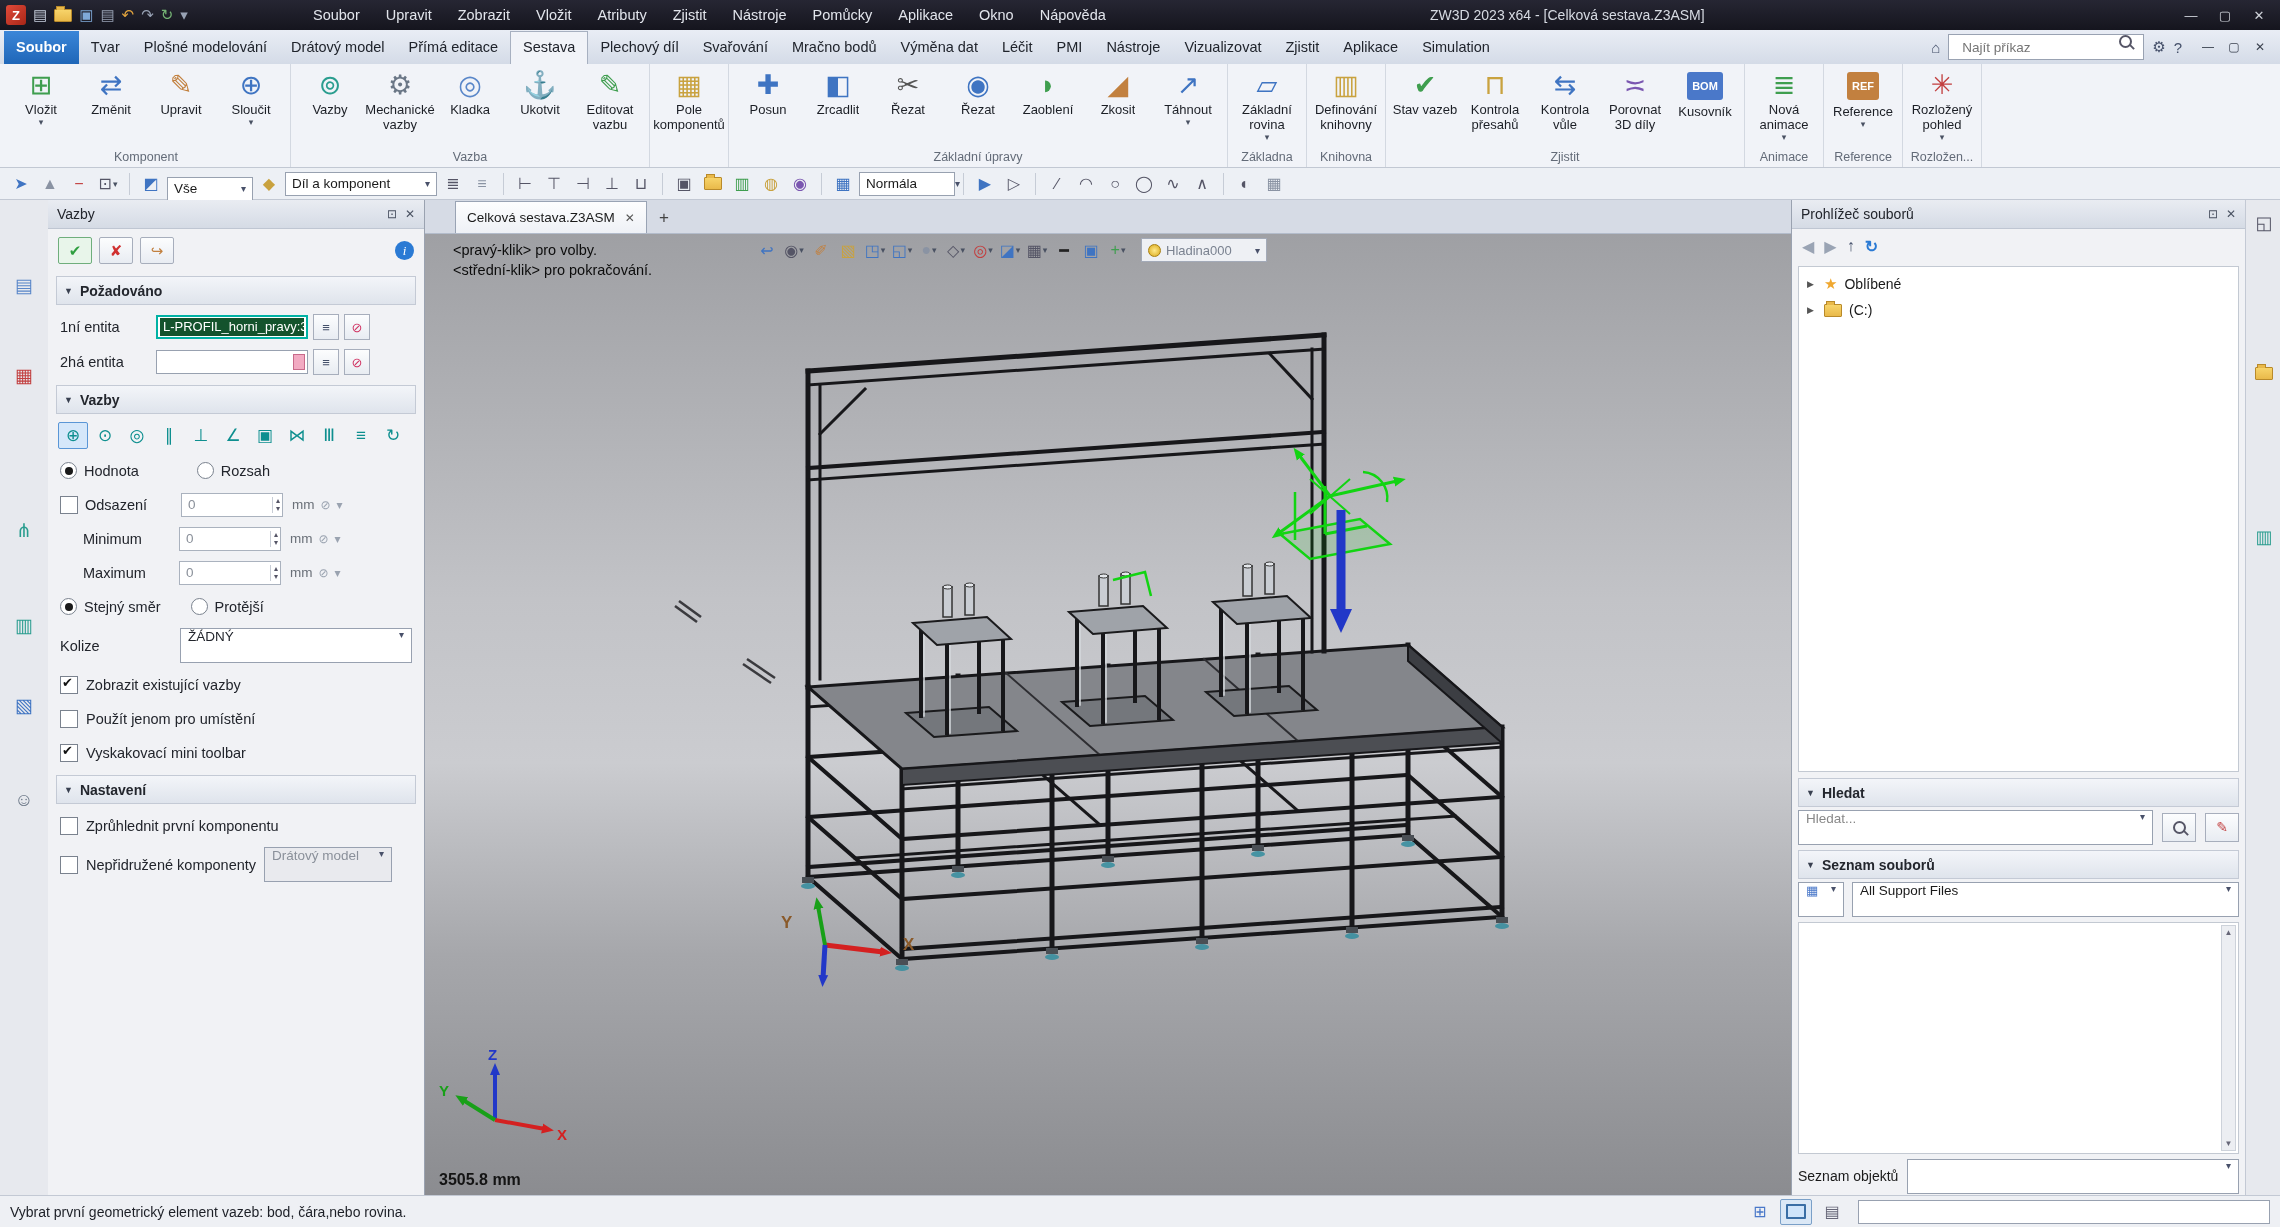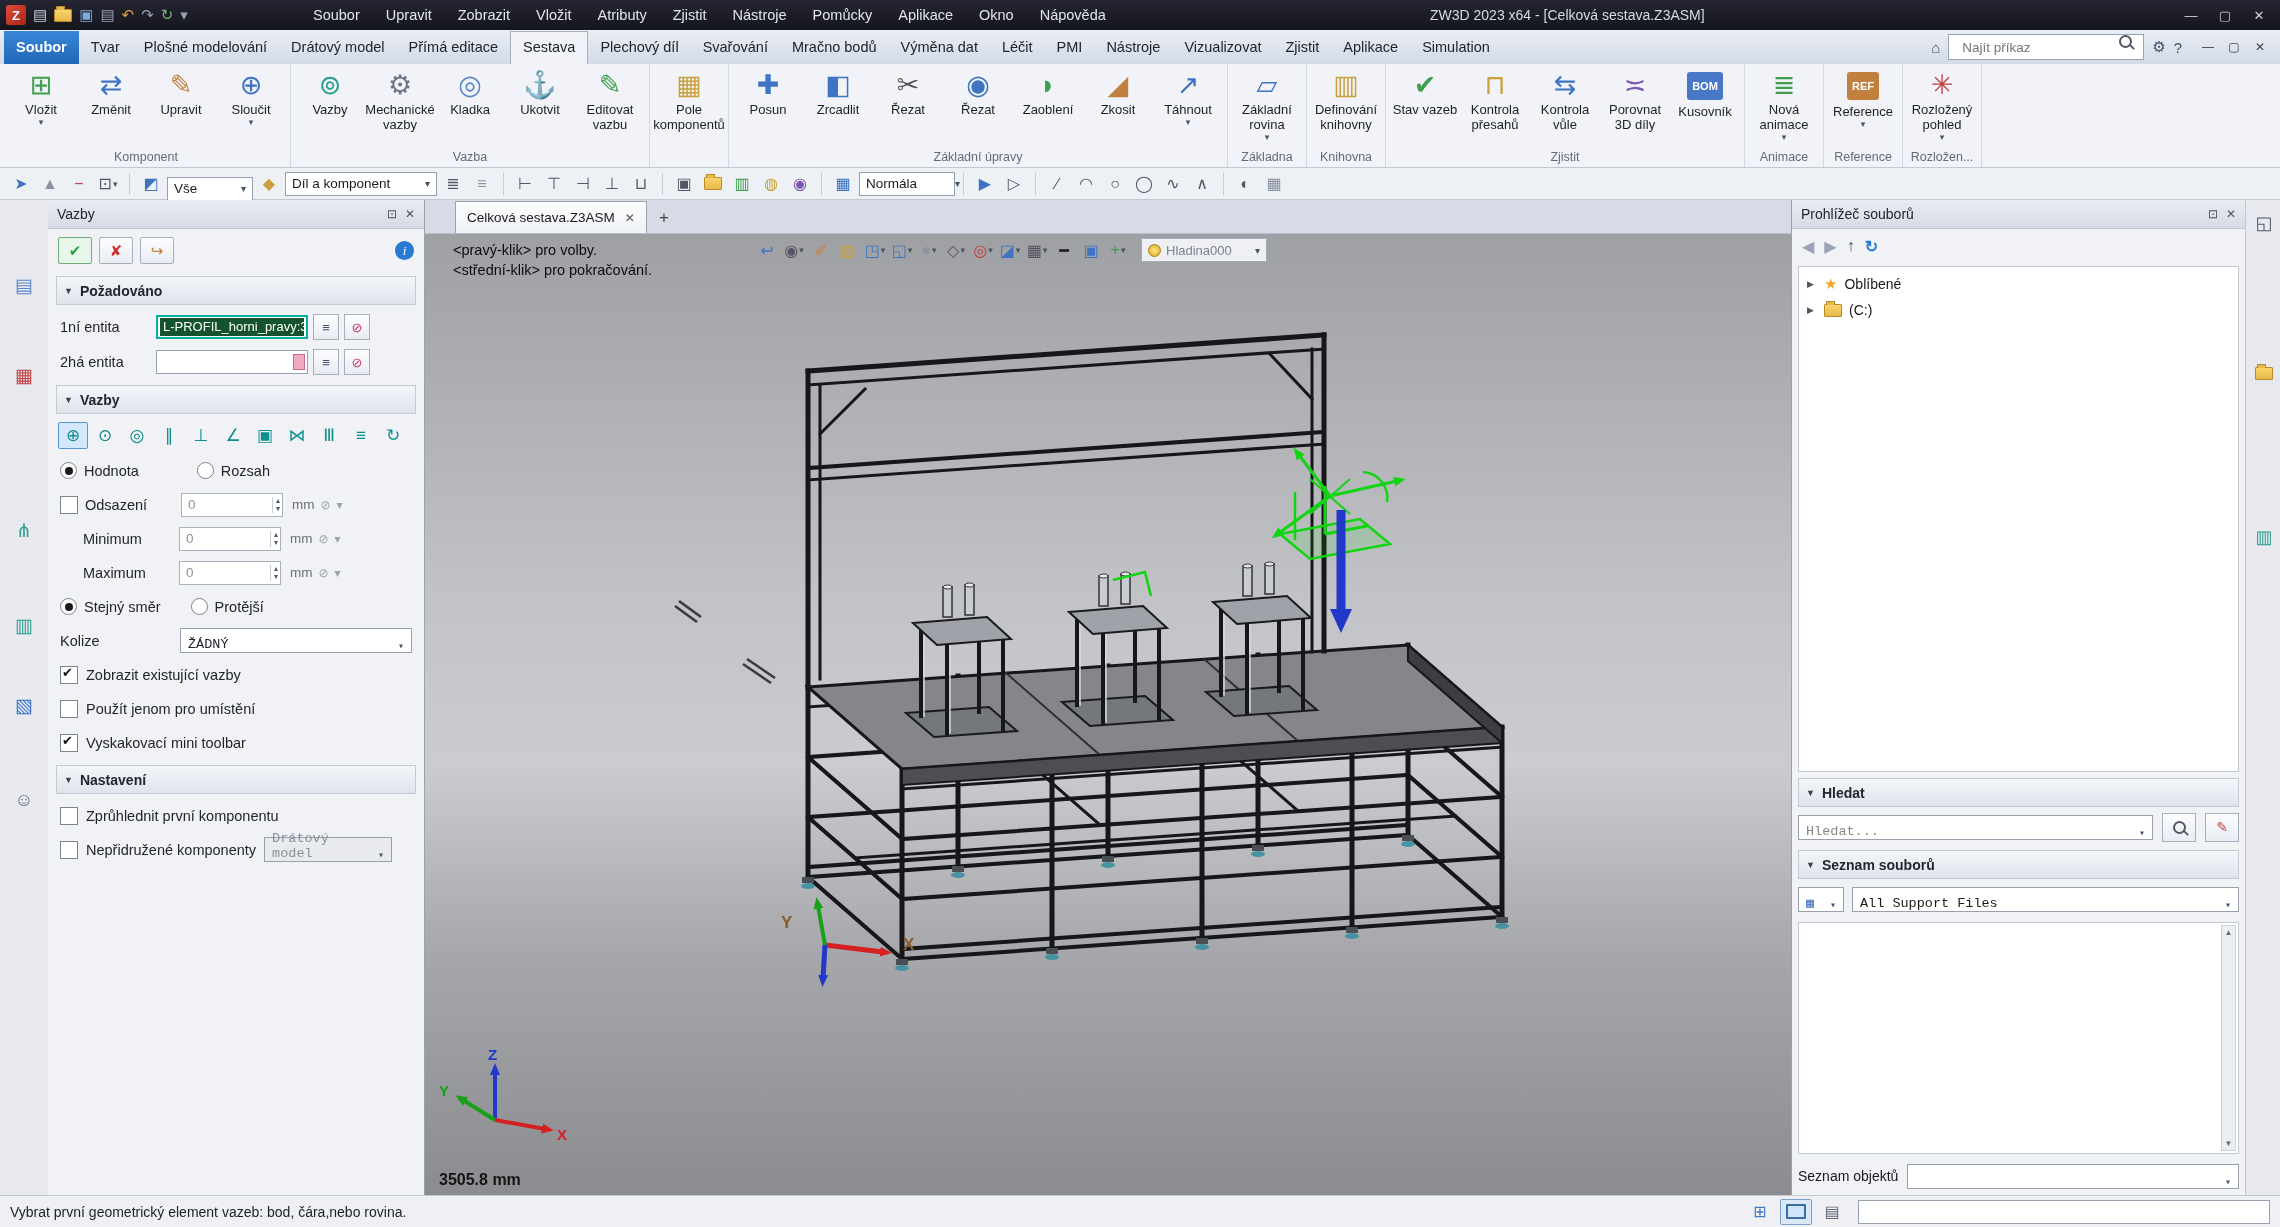--- a/index.html
+++ b/index.html
@@ -103,22 +103,22 @@
   .cb{width:16px;height:16px;border:1px solid #7a828e;background:#fff;flex:none;position:relative;}
   .cb.on::after{content:"✔";position:absolute;left:1px;top:-2px;font-size:13px;color:#111;}
   .cb-sp{width:16px;flex:none;}
   .cbl{margin-left:8px;}
   .numf{width:102px;height:24px;border:1px solid #aab2be;background:#fff;display:flex;align-items:center;
         padding:0 2px 0 6px;box-sizing:border-box;color:#8a909a;flex:none;}
   .numv{flex:1;font-size:13.5px;}
   .spin{display:flex;flex-direction:column;font-size:8px;line-height:8px;color:#556;border-left:1px solid #c8cdd6;padding-left:3px;}
   .unit{color:#6a7078;margin-left:9px;font-size:13.5px;}
   .gico{color:#9aa3b0;font-size:12px;margin-left:6px;}
-  .sel{height:25px;border:1px solid #98a1b0;background:#fff;display:flex;align-items:flex-end;padding:0 7px;
-       font-size:13.5px;box-sizing:border-box;font-family:Liberation Mono, monospace;}
+  .sel{height:35px;border:1px solid #98a1b0;background:#fff;display:flex;align-items:flex-start;padding:0 7px;
+       font-size:13.5px;box-sizing:border-box;}
   .sel.grow{flex:1;}
   .sel.dis{background:#e9eaee;color:#8a909a;margin-left:8px;width:128px;flex:none;}
   .ph{color:#888;}
 
   
   .viewport{position:absolute;left:425px;top:200px;width:1366px;height:995px;}
   .doc-tabs{position:absolute;left:0;top:0;width:100%;height:34px;background:#d6dbe5;border-bottom:1px solid #b3bccb;
             display:flex;align-items:flex-end;padding-left:30px;box-sizing:border-box;}
   .doc-tab{height:31px;background:linear-gradient(#fdfdfe,#eef1f6);border:1px solid #99a3b4;border-bottom:none;
            display:flex;align-items:center;padding:0 11px;font-size:13.5px;gap:10px;}

